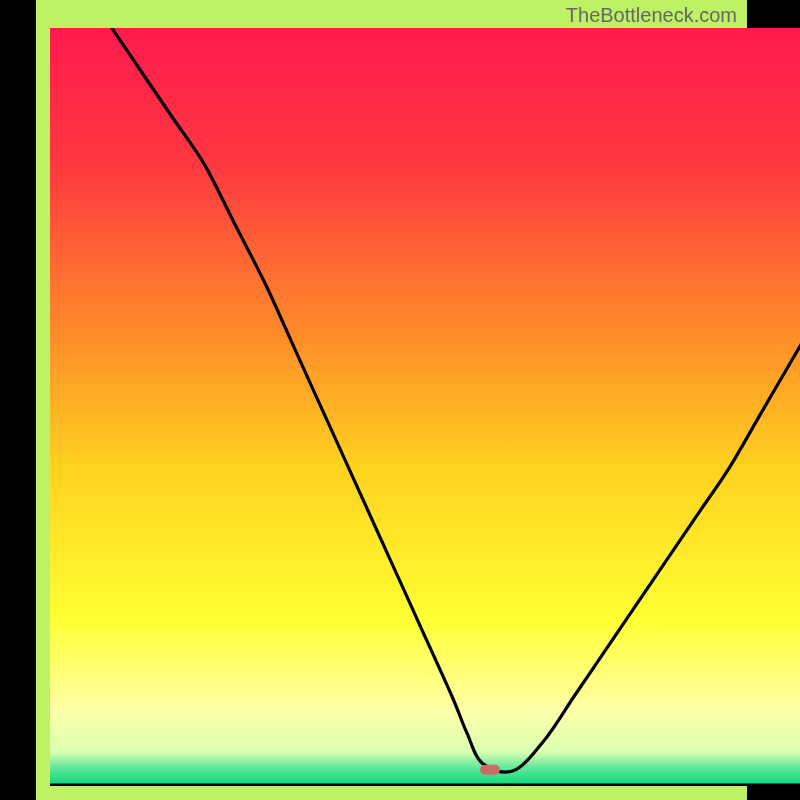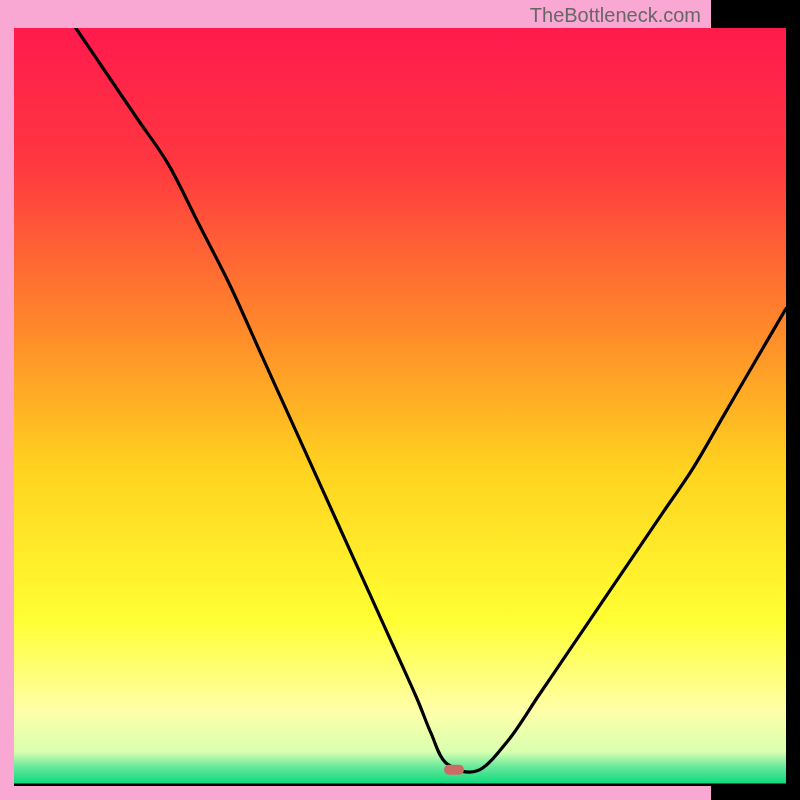--- a/index.html
+++ b/index.html
@@ -8,21 +8,22 @@
     width: 800px;
     height: 800px;
     background: #000;
     overflow: hidden;
     font-family: Arial, Helvetica, sans-serif;
   }
   .frame {
     position: relative;
     width: 711px;
     height: 800px;
-    background: #f9a8d4;
+    background: #bef264;
+    margin-left: 36px;
   }
   .watermark {
     position: absolute;
     top: 4px;
     right: 10px;
     color: #666;
     font-size: 20px;
     font-weight: 500;
     z-index: 50;
   }

